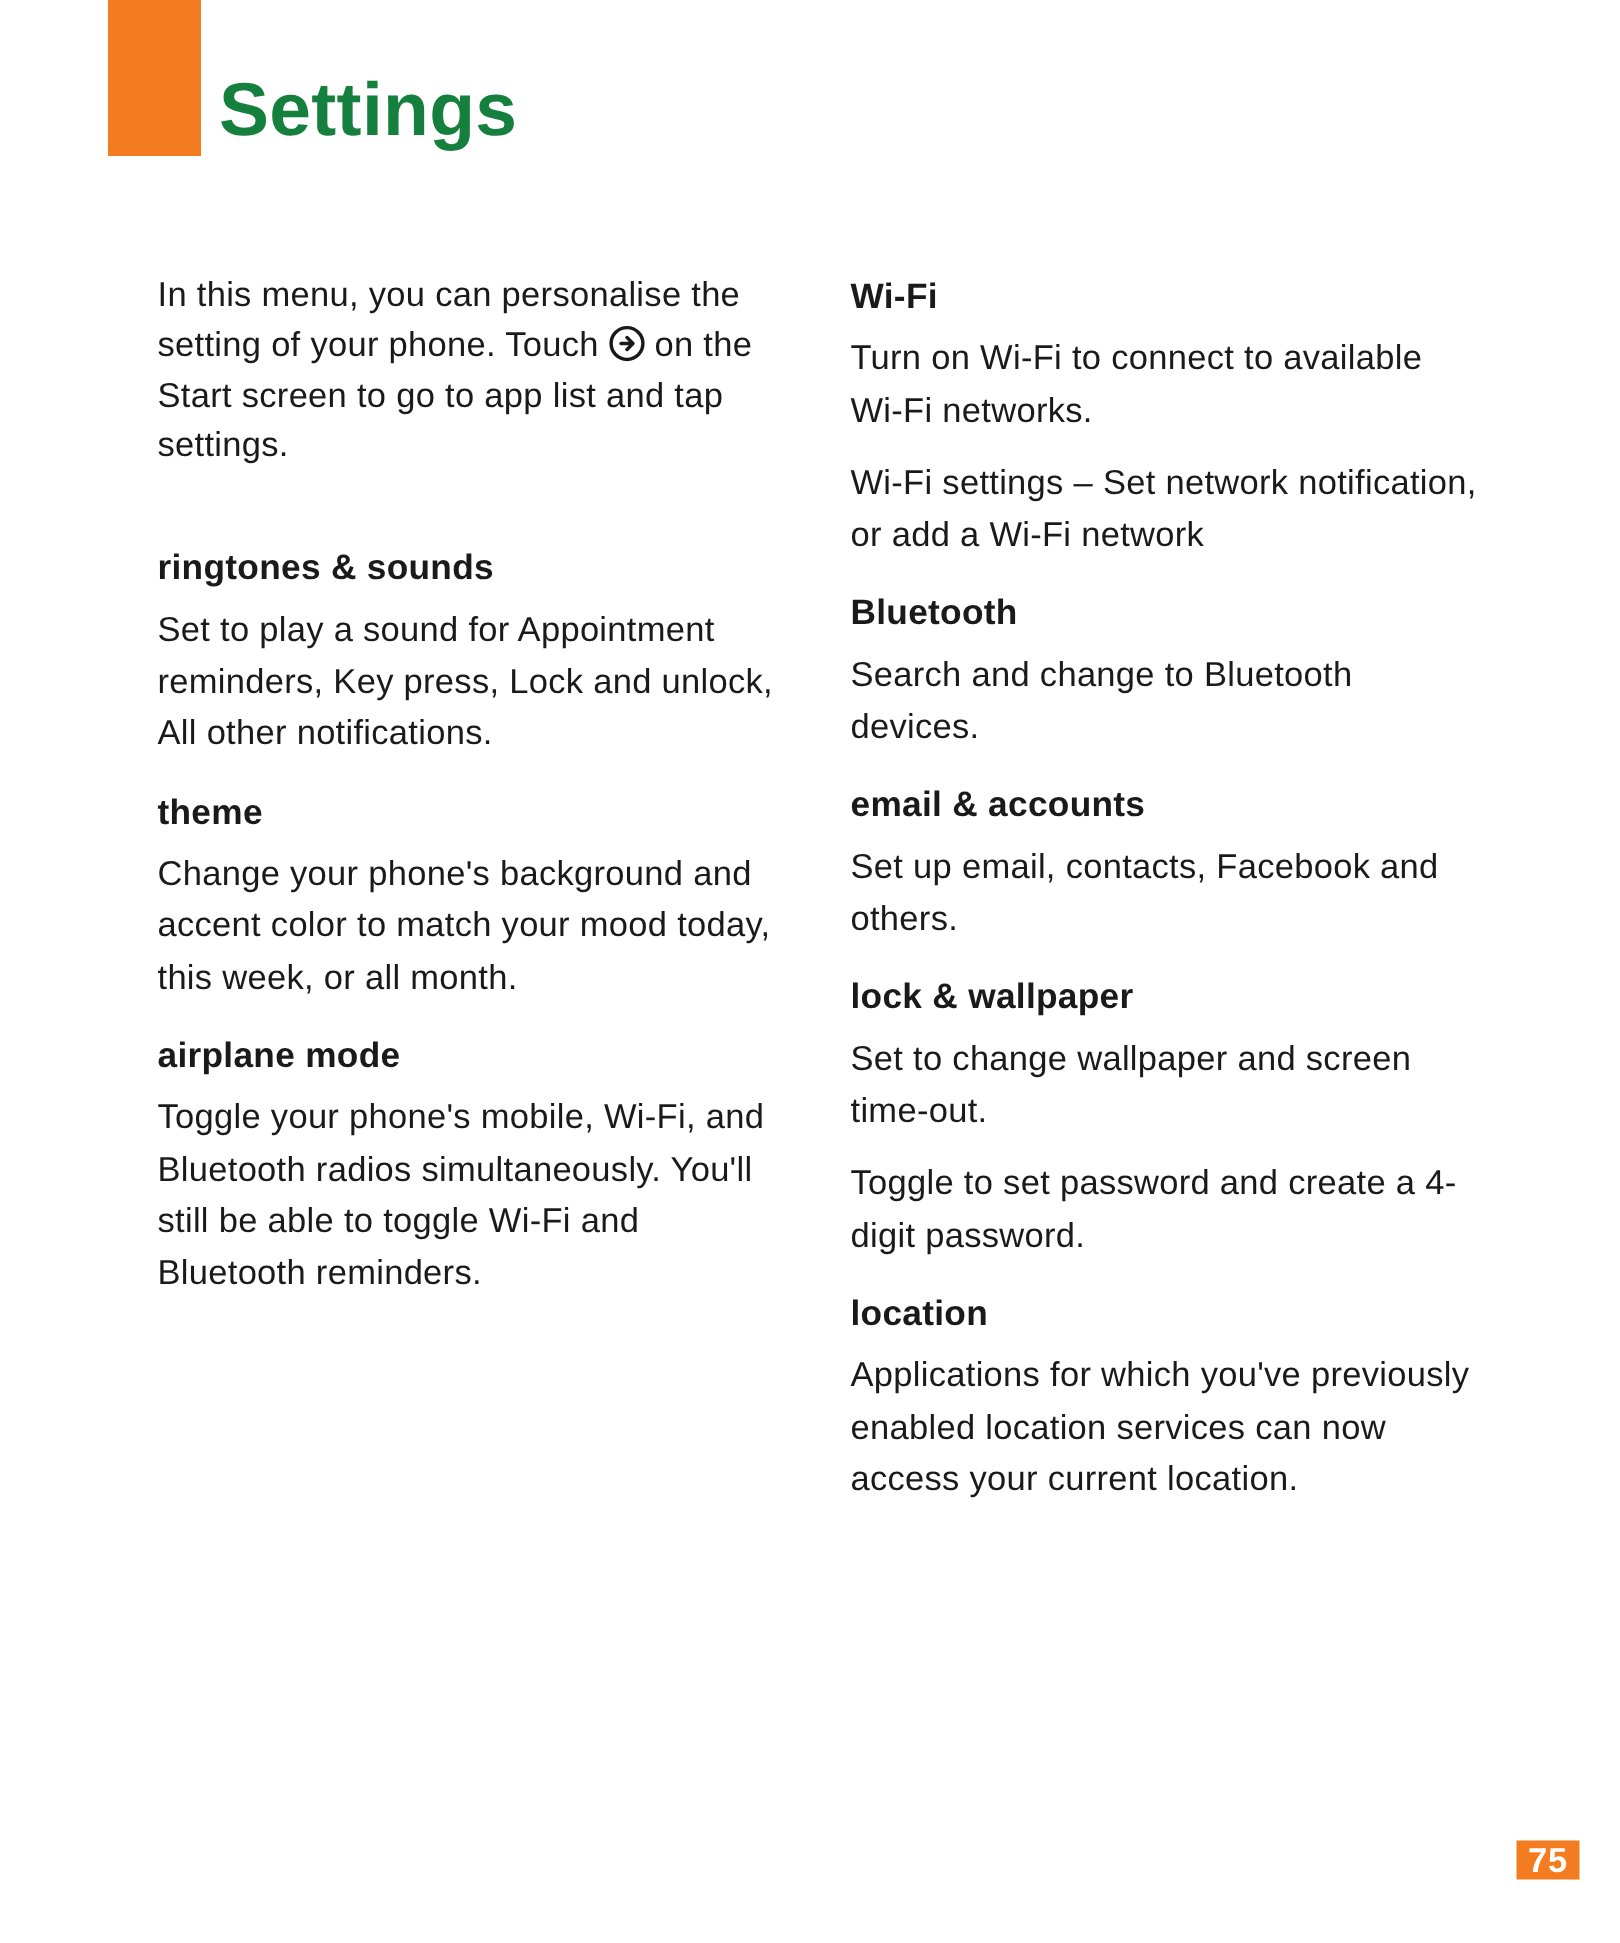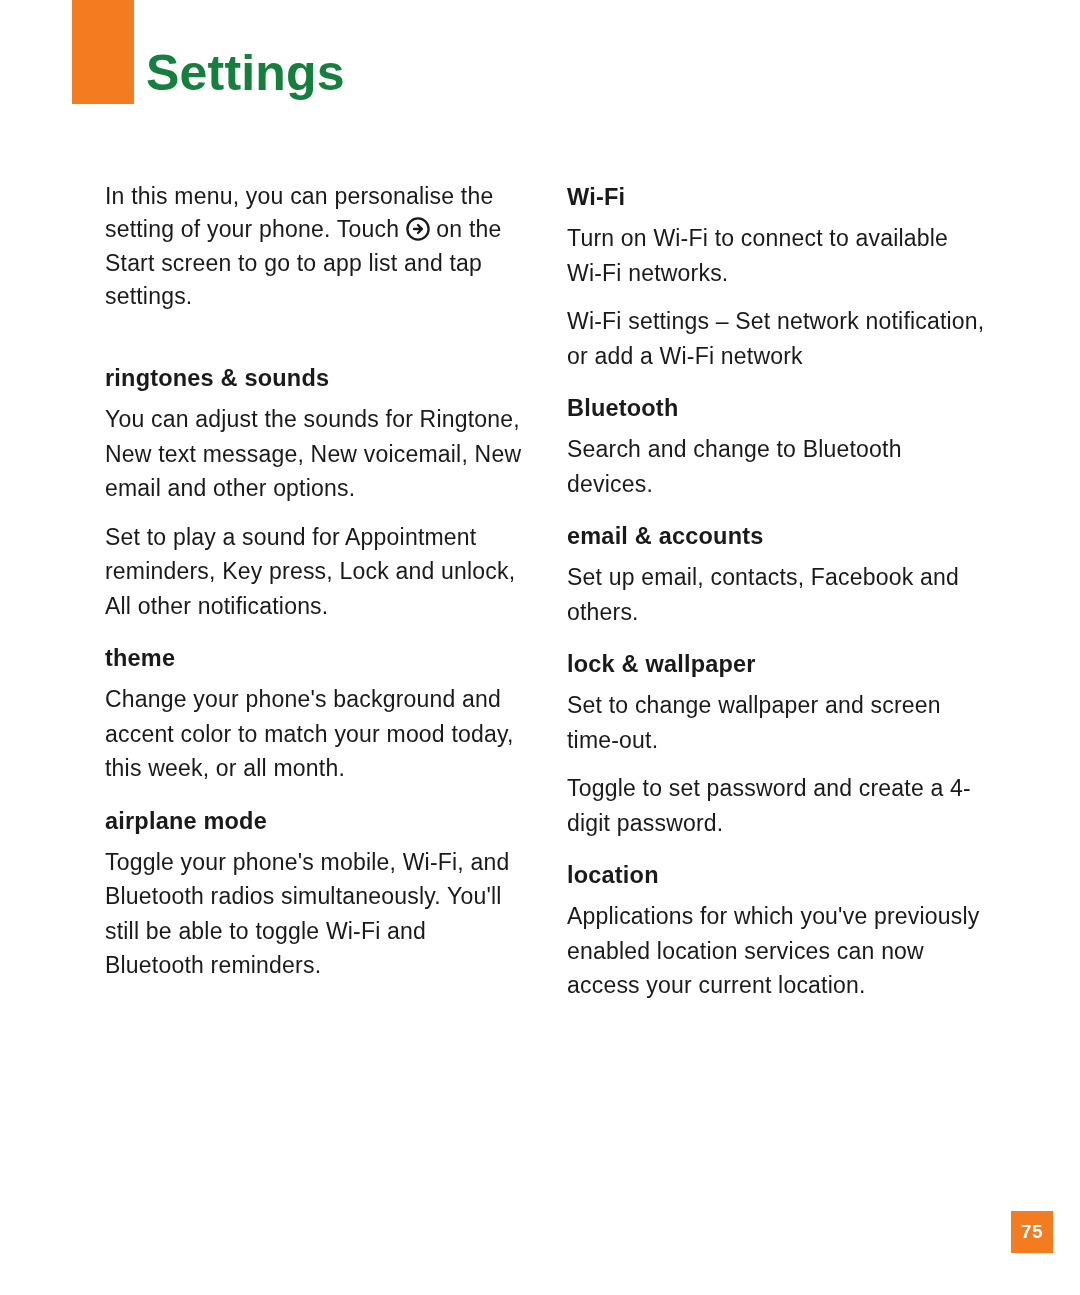--- a/index.html
+++ b/index.html
@@ -79,25 +79,25 @@
     display: inline-block;
     vertical-align: -4px;
     width: 24px;
     height: 24px;
   }
   .page-number {
     position: absolute;
     right: 27px;
     bottom: 42px;
     width: 42px;
-    height: 42px;
+    height: 26px;
     background: #f47c20;
     color: #ffffff;
     font-weight: 700;
-    font-size: 19px;
+    font-size: 23px;
     display: flex;
     align-items: center;
     justify-content: center;
     letter-spacing: 0.5px;
   }
 </style>
 </head>
 <body>
 
 <div class="page">
@@ -110,21 +110,20 @@
     <div class="col">
       <div class="intro">
         <span>In this menu, you can personalise the setting of your phone. Touch </span><span class="icon-inline"><svg viewBox="0 0 24 24" width="24" height="24">
               <circle cx="12" cy="12" r="10.6" fill="none" stroke="#1a1a1a" stroke-width="2.3"></circle>
               <path d="M8 12h7M12 8l4 4-4 4" fill="none" stroke="#1a1a1a" stroke-width="2.3" stroke-linecap="round" stroke-linejoin="round"></path>
             </svg></span><span> on the Start screen to go to app list and tap settings.</span>
       </div>
 
 
       <div class="sub-heading">ringtones &amp; sounds</div>
-      <div class="body-text">You can adjust the sounds for Ringtone, New text message, New voicemail, New email and other options.</div>
       <div class="body-text">Set to play a sound for Appointment reminders, Key press, Lock and unlock, All other notifications.</div>
 
       <div class="sub-heading">theme</div>
       <div class="body-text">Change your phone's background and accent color to match your mood today, this week, or all month.</div>
 
       <div class="sub-heading">airplane mode</div>
       <div class="body-text">Toggle your phone's mobile, Wi-Fi, and Bluetooth radios simultaneously. You'll still be able to toggle Wi-Fi and Bluetooth reminders.</div>
     </div>
 
     <div class="col">

